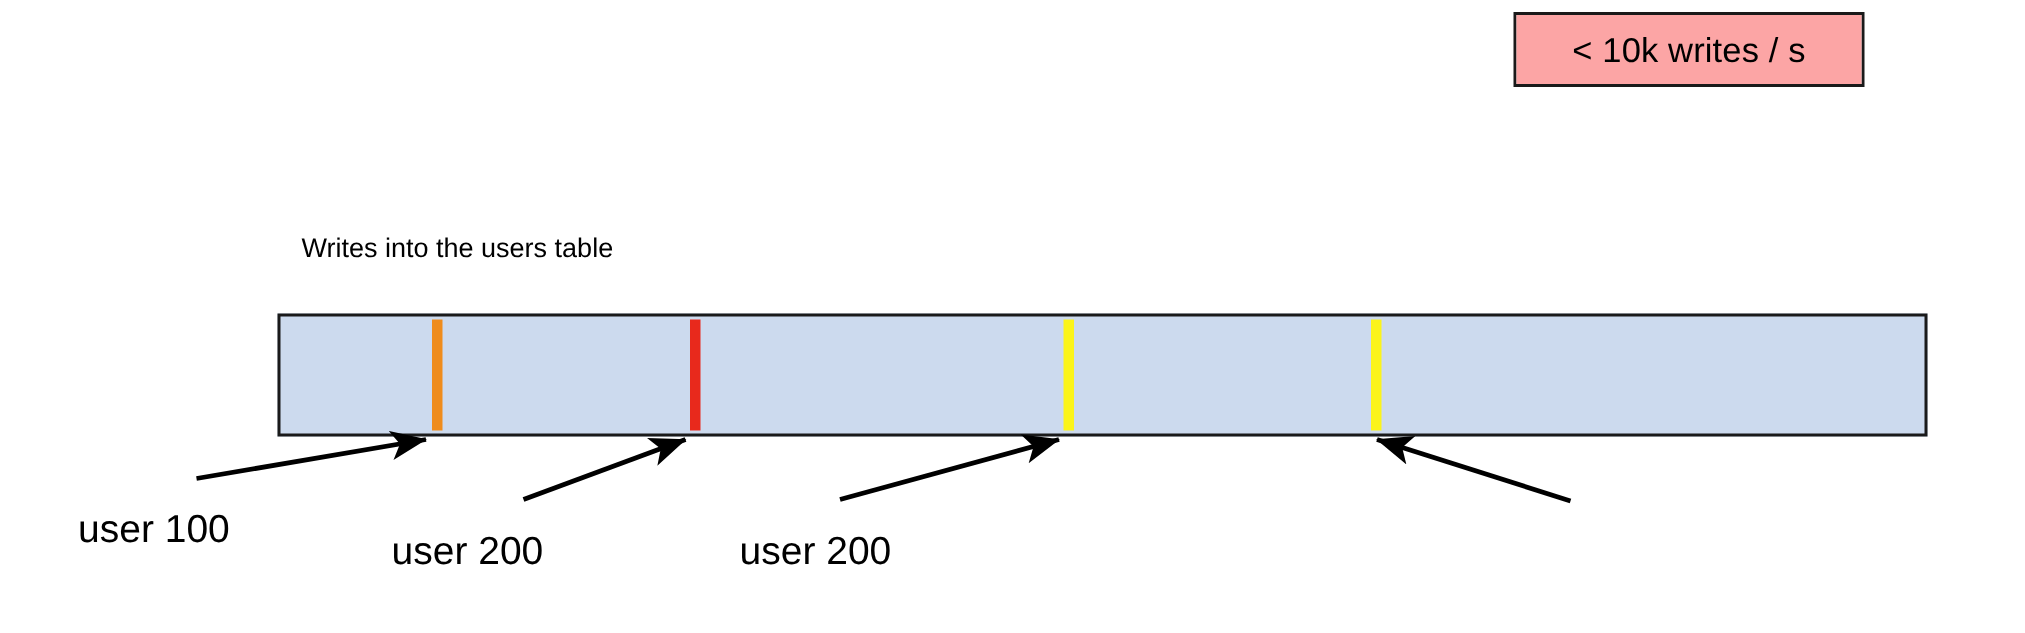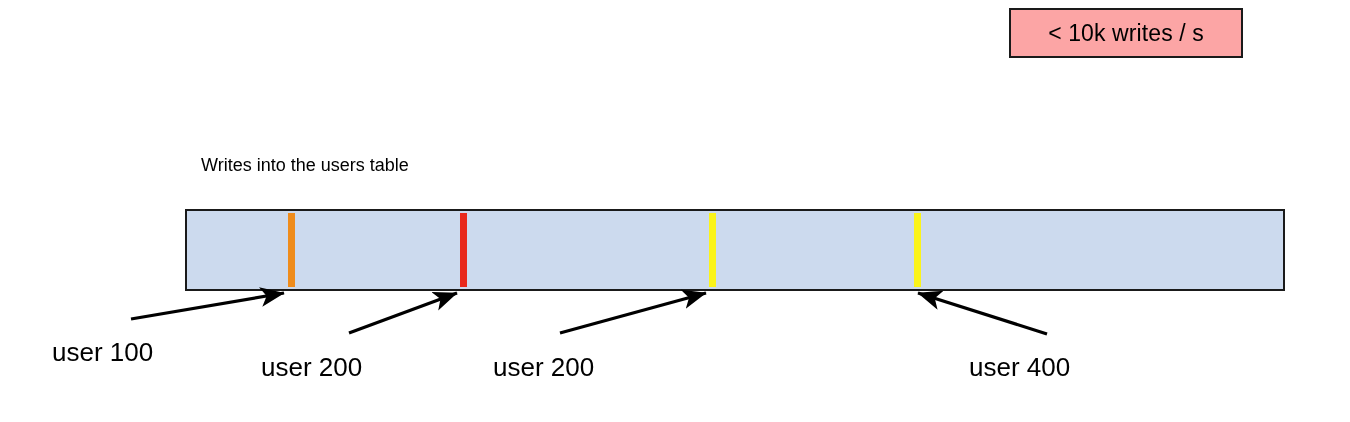--- a/index.html
+++ b/index.html
@@ -127,15 +127,14 @@
     </defs>
     <line x1="131" y1="319" x2="284" y2="293" stroke="#000000" stroke-width="3.2" marker-end="url(#ah)"></line>
     <line x1="349" y1="333" x2="457" y2="293" stroke="#000000" stroke-width="3.2" marker-end="url(#ah)"></line>
     <line x1="560" y1="333" x2="706" y2="293" stroke="#000000" stroke-width="3.2" marker-end="url(#ah)"></line>
     <line x1="1047" y1="334" x2="918" y2="293" stroke="#000000" stroke-width="3.2" marker-end="url(#ah)"></line>
   </svg>
 
   <div class="point-label" style="left:52px;  top:337px;">user 100</div>
   <div class="point-label" style="left:261px; top:352px;">user 200</div>
   <div class="point-label" style="left:493px; top:352px;">user 200</div>
-  <div class="point-label" style="left:969px; top:352px;">user 400</div>
 
 </div>
 
 </body></html>

